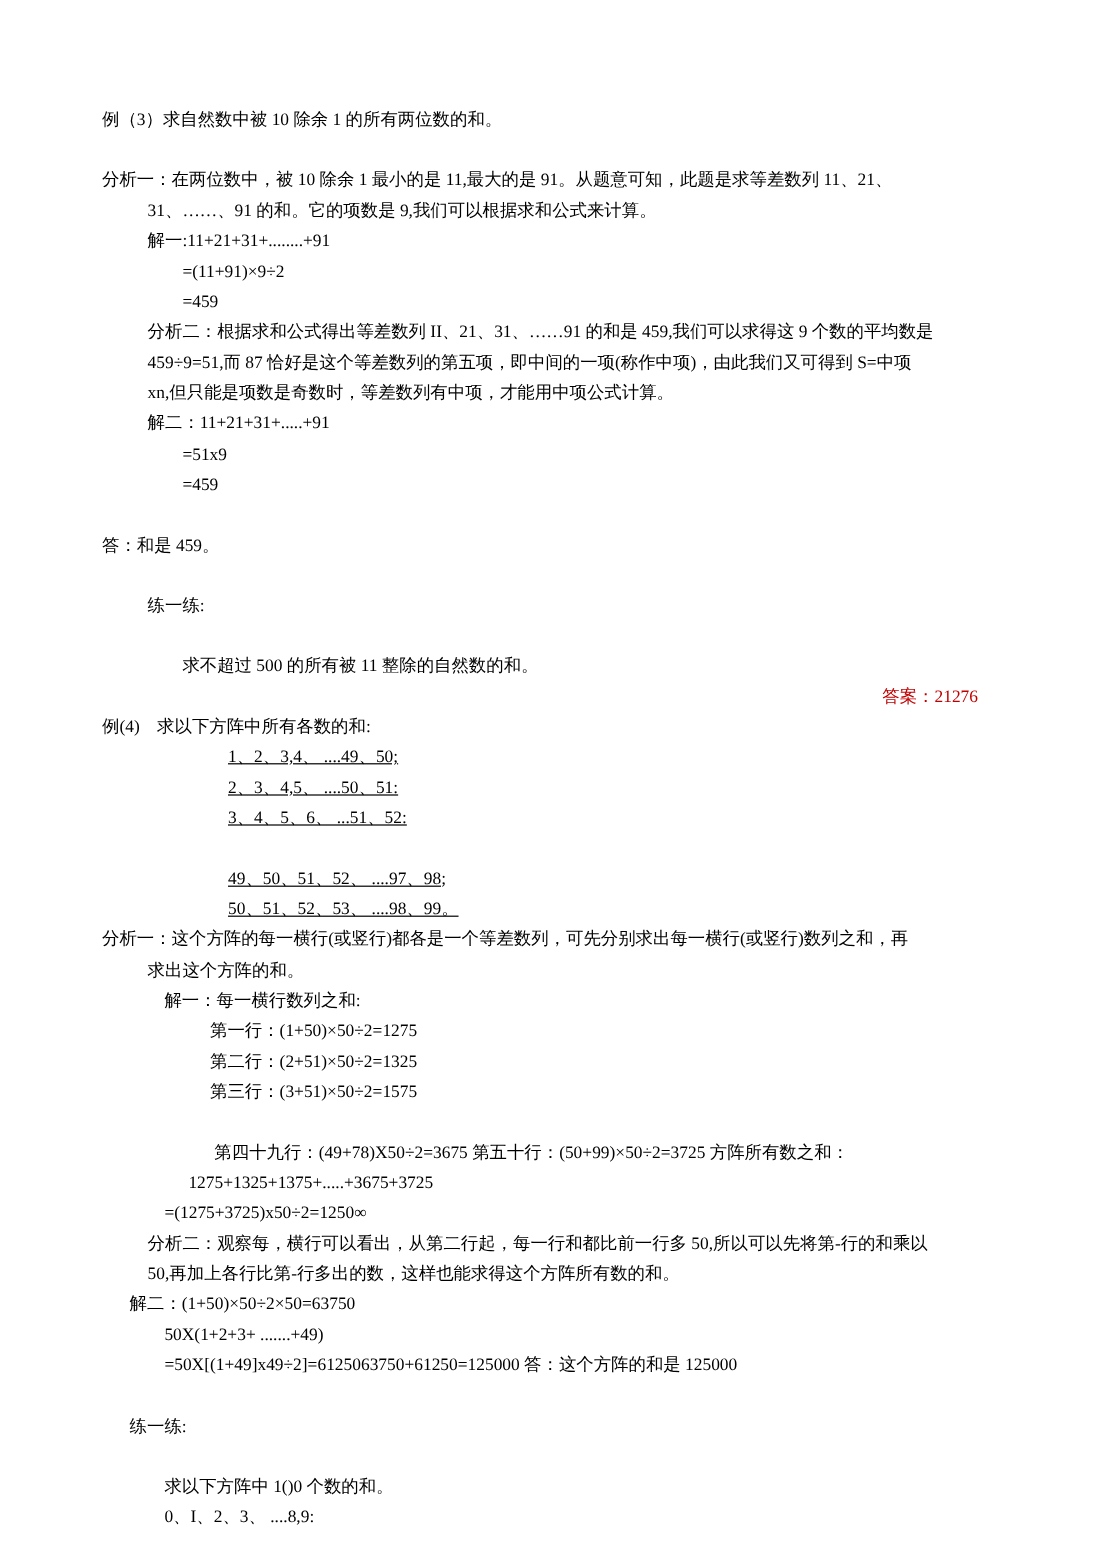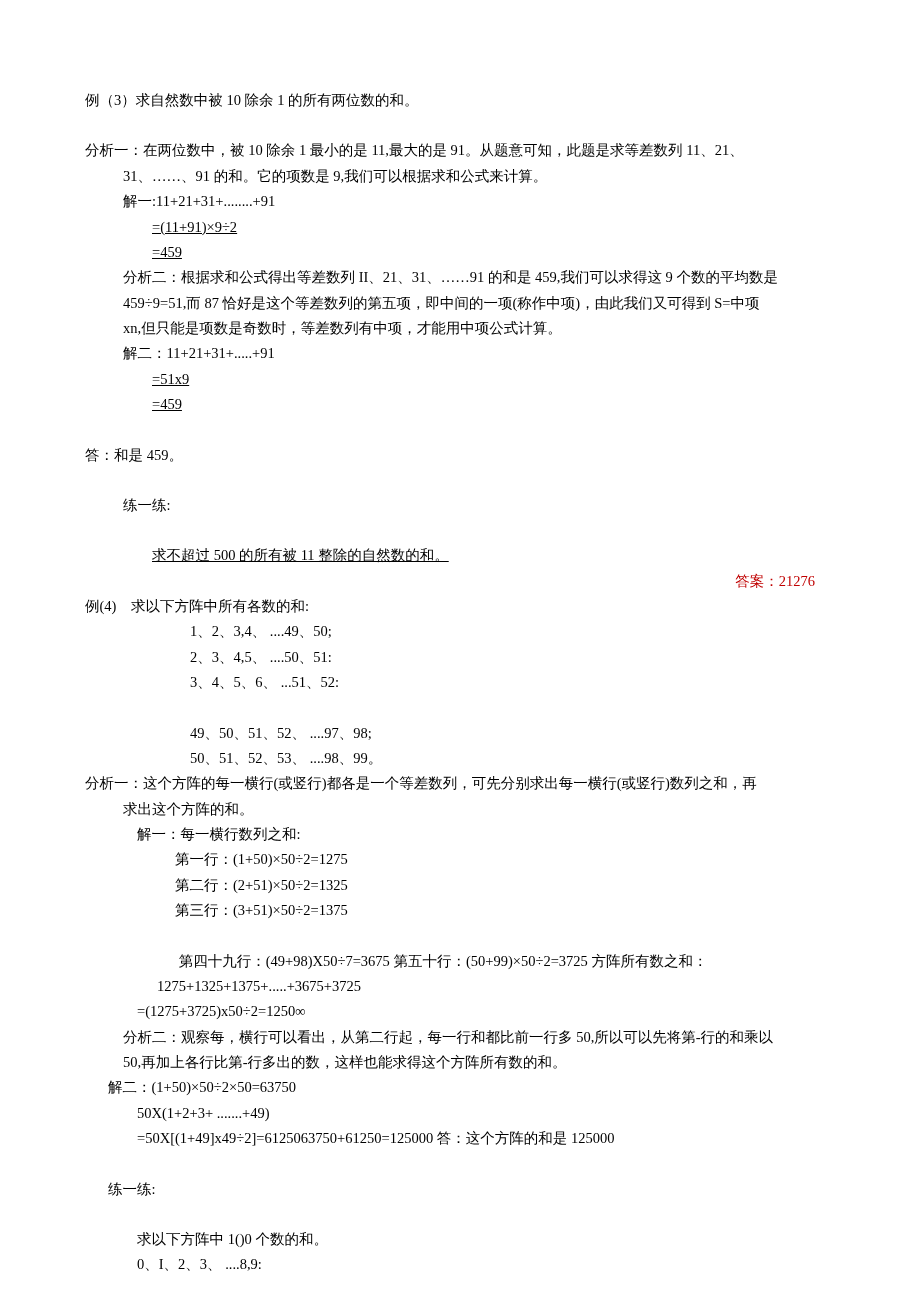--- a/index.html
+++ b/index.html
@@ -15,23 +15,23 @@
     line-height: 1.75;
     color: #000;
     box-sizing: border-box;
     padding: 88px 85px 0 85px;
   }
   .p {
     margin: 0;
     white-space: pre-wrap;
   }
   .indent1 { padding-left: 38px; }
-  .indent2 { padding-left: 67px; text-decoration: underline; }
+  .indent2 { padding-left: 67px; }
   .hang-analysis { padding-left: 34px; text-indent: -34px; }
-  .center-block { padding-left: 105px; }
+  .center-block { padding-left: 105px; text-decoration: underline; }
   .center-block3 { padding-left: 90px; }
   .center-block4 { padding-left: 72px; font-family: Liberation Serif, serif; }
   .small-indent { padding-left: 52px; }
   .answer { color: #c00000; }
   .answer-line {
     display: flex;
     justify-content: flex-end;
     padding-right: 20px;
     color: #c00000;
   }
@@ -68,23 +68,23 @@
 <div class="p center-block">2、3、4,5、 ....50、51:</div>
 <div class="p center-block">3、4、5、6、 ...51、52:</div>
 <div class="spacer"></div>
 <div class="p center-block">49、50、51、52、 ....97、98;</div>
 <div class="p center-block">50、51、52、53、 ....98、99。</div>
 <div class="p hang-analysis">分析一：这个方阵的每一横行(或竖行)都各是一个等差数列，可先分别求出每一横行(或竖行)数列之和，再</div>
 <div class="p indent1">求出这个方阵的和。</div>
 <div class="p small-indent">解一：每一横行数列之和:</div>
 <div class="p center-block3">第一行：(1+50)×50÷2=1275</div>
 <div class="p center-block3">第二行：(2+51)×50÷2=1325</div>
-<div class="p center-block3">第三行：(3+51)×50÷2=1375</div>
+<div class="p center-block3">第三行：(3+51)×50÷2=1575</div>
 <div class="spacer"></div>
-<div class="p center-block3"> 第四十九行：(49+98)X50÷7=3675 第五十行：(50+99)×50÷2=3725 方阵所有数之和：</div>
+<div class="p center-block3"> 第四十九行：(49+78)X50÷2=3675 第五十行：(50+99)×50÷2=3725 方阵所有数之和：</div>
 <div class="p center-block4">1275+1325+1375+.....+3675+3725</div>
 <div class="p small-indent">=(1275+3725)x50÷2=1250∞</div>
 <div class="p indent1">分析二：观察每，横行可以看出，从第二行起，每一行和都比前一行多 50,所以可以先将第-行的和乘以</div>
 <div class="p indent1">50,再加上各行比第-行多出的数，这样也能求得这个方阵所有数的和。</div>
 <div class="p" style="padding-left:23px">解二：(1+50)×50÷2×50=63750</div>
 <div class="p small-indent">50X(1+2+3+ .......+49)</div>
 <div class="p small-indent">=50X[(1+49]x49÷2]=6125063750+61250=125000 答：这个方阵的和是 125000</div>
 <div class="spacer"></div>
 <div class="p" style="padding-left:23px">练一练:</div>
 <div class="spacer"></div>

